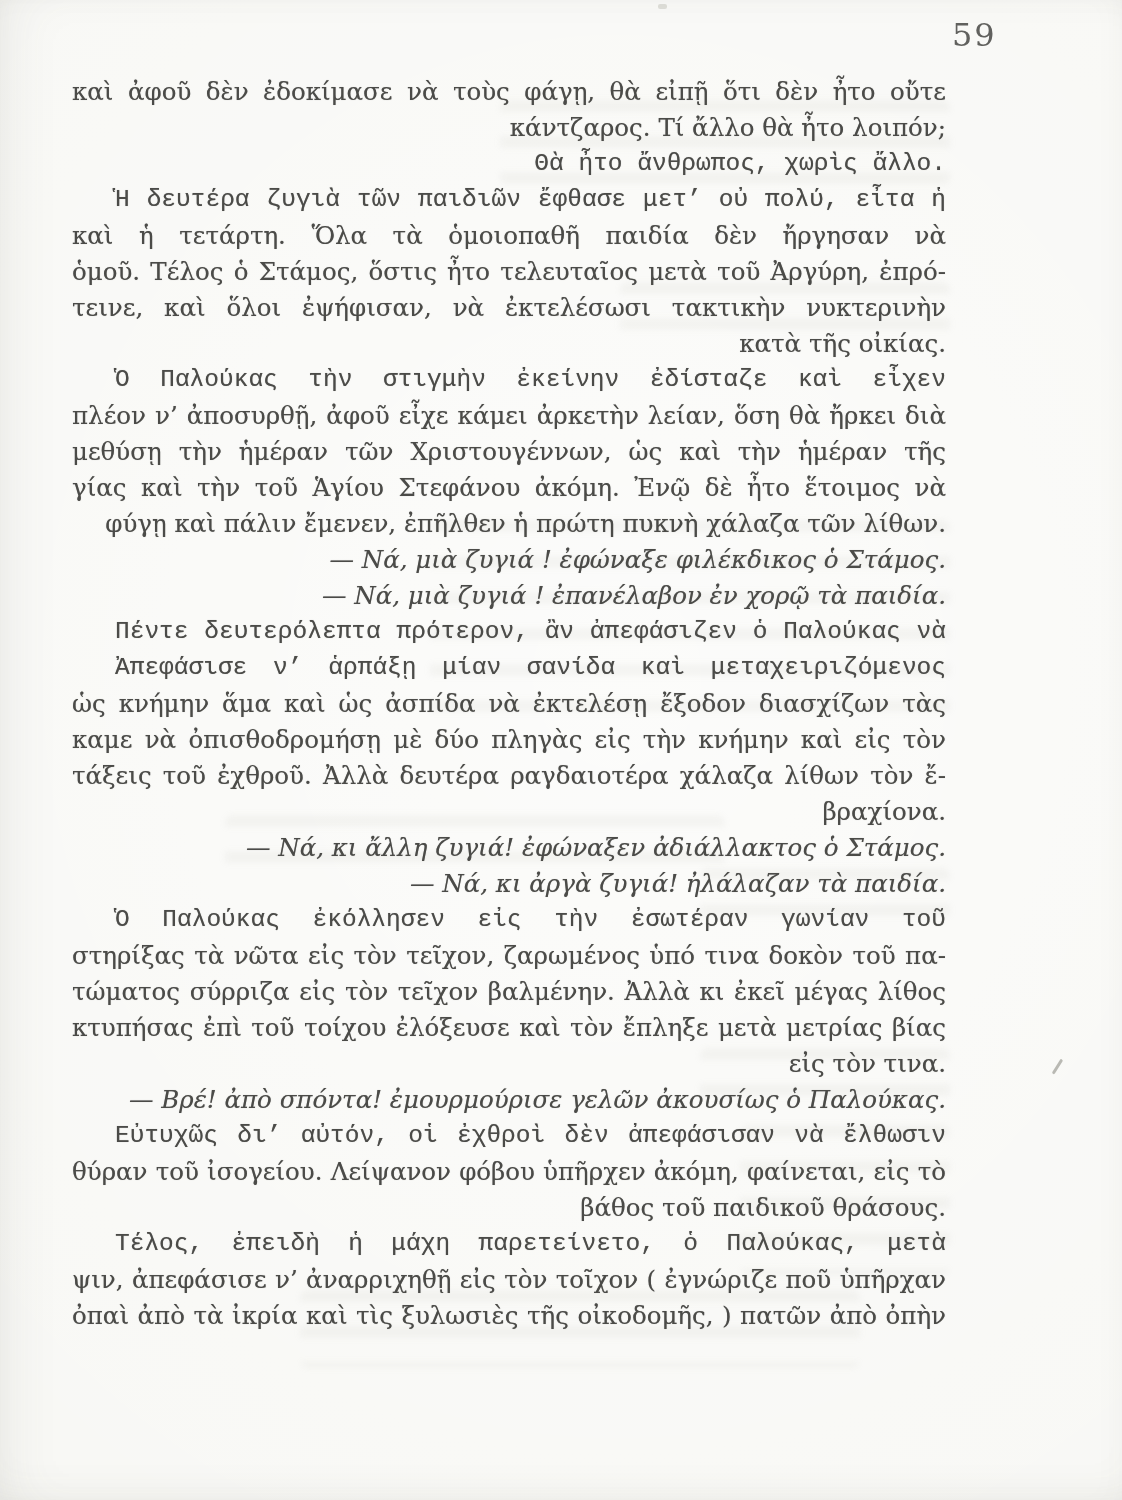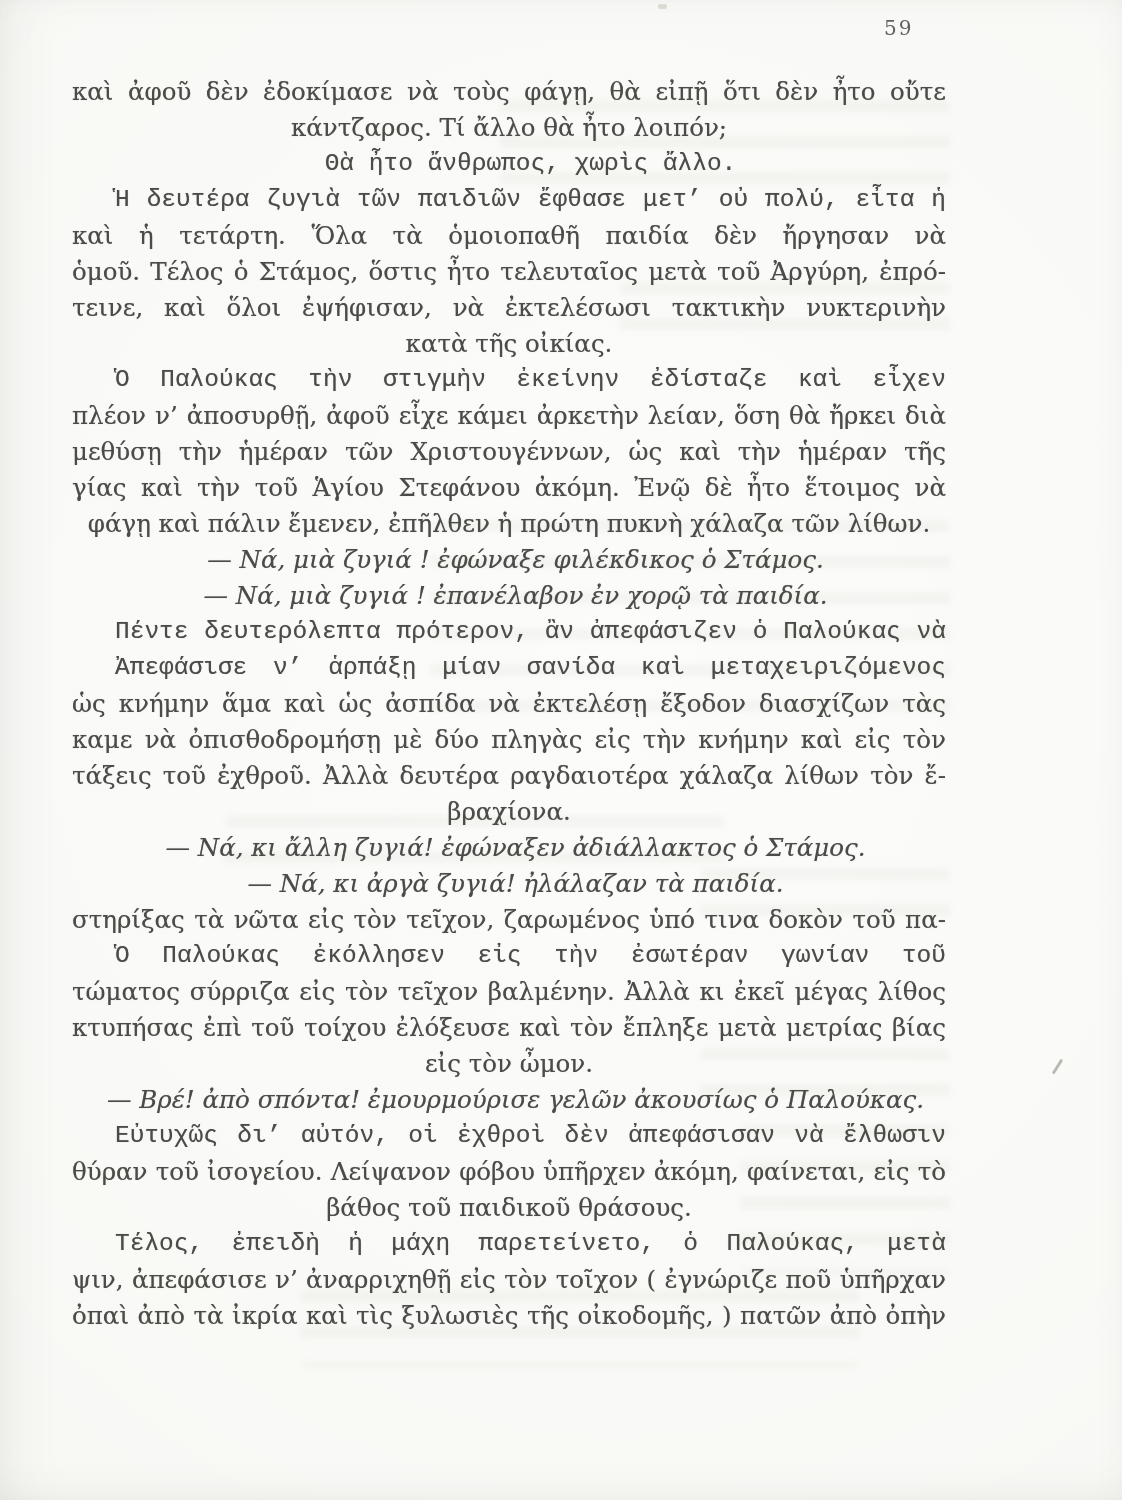--- a/index.html
+++ b/index.html
@@ -22,39 +22,39 @@
       radial-gradient(ellipse 120% 100% at 55% 45%, rgba(255,255,255,0.55), rgba(255,255,255,0) 70%),
       var(--paper);
     box-shadow:
       inset 30px 0 70px -45px rgba(90,90,80,0.18),
       inset -18px 0 50px -40px rgba(90,90,80,0.10),
       inset 0 -26px 60px -45px rgba(90,90,80,0.14),
       inset 0 18px 50px -45px rgba(90,90,80,0.08);
   }
   .page-number {
     position: absolute;
-    left: 884px; top: 16px;
+    left: 952px; top: 16px;
     width: 60px;
-    font-size: 20px;
+    font-size: 32px;
     letter-spacing: 2px;
     color: var(--page_number_ink);
   }
   .text-block {
     position: absolute;
     left: 72px; top: 74px;
     width: 874px;
     color: var(--ink);
     font-size: 24.5px;
     line-height: 36px;
     text-shadow: 0 0 0.7px rgba(75,75,72,0.55);
   }
   .line {
     height: 36px;
     white-space: nowrap;
-    text-align: center;
+    text-align: right;
   }
   .line.fill {
     white-space: normal;
     text-align: justify;
     text-align-last: justify;
     overflow: hidden;
   }
   .line.indent { text-indent: 43px; font-family: Liberation Mono, monospace; }
   .line.dialogue { text-indent: 13px; font-style: italic; }
 
@@ -114,36 +114,36 @@
     <div class="line indent">Θὰ ἦτο ἄνθρωπος, χωρὶς ἄλλο.</div>
     <div class="line indent fill">Ἡ δευτέρα ζυγιὰ τῶν παιδιῶν ἔφθασε μετ’ οὐ πολύ, εἶτα ἡ τρίτη</div>
     <div class="line fill">καὶ ἡ τετάρτη. Ὅλα τὰ ὁμοιοπαθῆ παιδία δὲν ἤργησαν νὰ συνεννοηθοῦν</div>
     <div class="line fill">ὁμοῦ. Τέλος ὁ Στάμος, ὅστις ἦτο τελευταῖος μετὰ τοῦ Ἀργύρη, ἐπρό-</div>
     <div class="line fill">τεινε, καὶ ὅλοι ἐψήφισαν, νὰ ἐκτελέσωσι τακτικὴν νυκτερινὴν ἔφοδον</div>
     <div class="line">κατὰ τῆς οἰκίας.</div>
     <div class="line indent fill">Ὁ Παλούκας τὴν στιγμὴν ἐκείνην ἐδίσταζε καὶ εἶχεν ἀποφασίσει</div>
     <div class="line fill">πλέον ν’ ἀποσυρθῇ, ἀφοῦ εἶχε κάμει ἀρκετὴν λείαν, ὅση θὰ ἤρκει διὰ νὰ</div>
     <div class="line fill">μεθύσῃ τὴν ἡμέραν τῶν Χριστουγέννων, ὡς καὶ τὴν ἡμέραν τῆς Πανα-</div>
     <div class="line fill">γίας καὶ τὴν τοῦ Ἁγίου Στεφάνου ἀκόμη. Ἐνῷ δὲ ἦτο ἕτοιμος νὰ</div>
-    <div class="line">φάγῃ καὶ πάλιν ἔμενεν, ἐπῆλθεν ἡ πρώτη πυκνὴ χάλαζα τῶν λίθων.</div>
+    <div class="line">φύγῃ καὶ πάλιν ἔμενεν, ἐπῆλθεν ἡ πρώτη πυκνὴ χάλαζα τῶν λίθων.</div>
     <div class="line dialogue">— Νά, μιὰ ζυγιά ! ἐφώναξε φιλέκδικος ὁ Στάμος.</div>
     <div class="line dialogue">— Νά, μιὰ ζυγιά ! ἐπανέλαβον ἐν χορῷ τὰ παιδία.</div>
     <div class="line indent fill">Πέντε δευτερόλεπτα πρότερον, ἂν ἀπεφάσιζεν ὁ Παλούκας νὰ</div>
     <div class="line indent fill">Ἀπεφάσισε ν’ ἁρπάξῃ μίαν σανίδα καὶ μεταχειριζόμενος αὐτὴν</div>
     <div class="line fill">ὡς κνήμην ἅμα καὶ ὡς ἀσπίδα νὰ ἐκτελέσῃ ἔξοδον διασχίζων τὰς</div>
     <div class="line fill">καμε νὰ ὀπισθοδρομήσῃ μὲ δύο πληγὰς εἰς τὴν κνήμην καὶ εἰς τὸν</div>
     <div class="line fill">τάξεις τοῦ ἐχθροῦ. Ἀλλὰ δευτέρα ραγδαιοτέρα χάλαζα λίθων τὸν ἔ-</div>
     <div class="line">βραχίονα.</div>
     <div class="line dialogue">— Νά, κι ἄλλη ζυγιά! ἐφώναξεν ἀδιάλλακτος ὁ Στάμος.</div>
     <div class="line dialogue">— Νά, κι ἀργὰ ζυγιά! ἠλάλαζαν τὰ παιδία.</div>
+    <div class="line indent fill">Ὁ Παλούκας ἐκόλλησεν εἰς τὴν ἐσωτέραν γωνίαν τοῦ ἰσογείου,</div>
     <div class="line fill">στηρίξας τὰ νῶτα εἰς τὸν τεῖχον, ζαρωμένος ὑπό τινα δοκὸν τοῦ πα-</div>
-    <div class="line indent fill">Ὁ Παλούκας ἐκόλλησεν εἰς τὴν ἐσωτέραν γωνίαν τοῦ ἰσογείου,</div>
     <div class="line fill">τώματος σύρριζα εἰς τὸν τεῖχον βαλμένην. Ἀλλὰ κι ἐκεῖ μέγας λίθος</div>
     <div class="line fill">κτυπήσας ἐπὶ τοῦ τοίχου ἐλόξευσε καὶ τὸν ἔπληξε μετὰ μετρίας βίας</div>
-    <div class="line">εἰς τὸν ὦμον.</div>
+    <div class="line">εἰς τὸν τινα.</div>
     <div class="line dialogue">— Βρέ! ἀπὸ σπόντα! ἐμουρμούρισε γελῶν ἀκουσίως ὁ Παλούκας.</div>
     <div class="line indent fill">Εὐτυχῶς δι’ αὐτόν, οἱ ἐχθροὶ δὲν ἀπεφάσισαν νὰ ἔλθωσιν ἕως τὴν</div>
     <div class="line fill">θύραν τοῦ ἰσογείου. Λείψανον φόβου ὑπῆρχεν ἀκόμη, φαίνεται, εἰς τὸ</div>
     <div class="line">βάθος τοῦ παιδικοῦ θράσους.</div>
     <div class="line indent fill">Τέλος, ἐπειδὴ ἡ μάχη παρετείνετο, ὁ Παλούκας, μετὰ φρόνιμον σκέ-</div>
     <div class="line fill">ψιν, ἀπεφάσισε ν’ ἀναρριχηθῇ εἰς τὸν τοῖχον ( ἐγνώριζε ποῦ ὑπῆρχαν</div>
     <div class="line fill">ὀπαὶ ἀπὸ τὰ ἰκρία καὶ τὶς ξυλωσιὲς τῆς οἰκοδομῆς, ) πατῶν ἀπὸ ὀπὴν εἰς</div>
   </div>
 
 </div>

